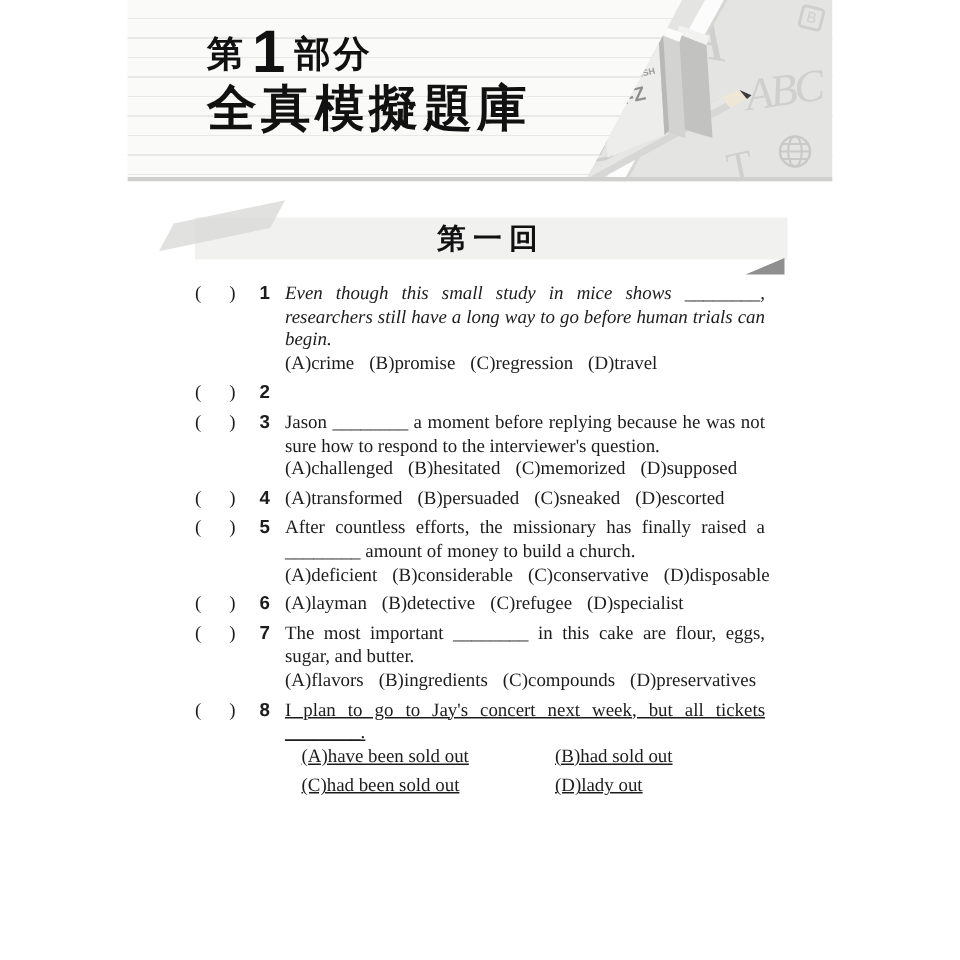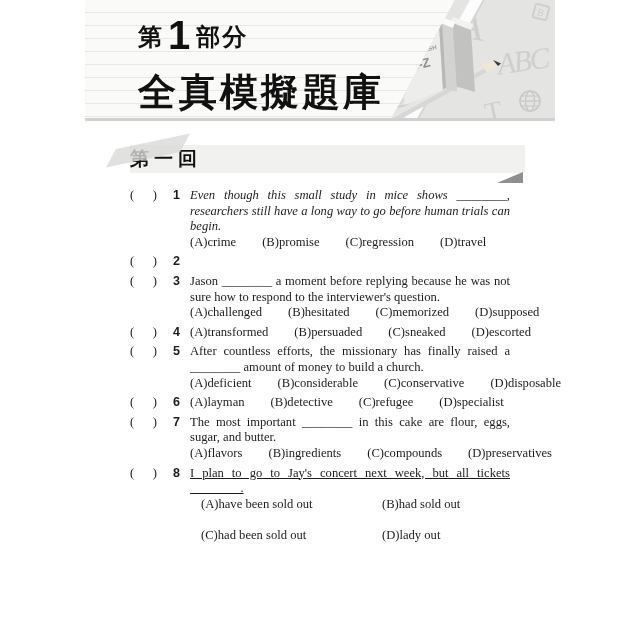--- a/index.html
+++ b/index.html
@@ -8,59 +8,59 @@
   .page { position:relative; width:640px; height:640px; background:#ffffff; }
 
   
   .banner { position:absolute; left:85px; top:0; width:470px; height:121px;
             background:repeating-linear-gradient(#fafaf8 0px, #fafaf8 12px, #e8e8e5 12px, #e8e8e5 13px);
             overflow:hidden; }
   .banner::after { content:""; position:absolute; left:0; bottom:0; width:100%; height:3px; background:#d0d0ce; }
   .banner-title { position:absolute; left:53px; top:18px; font-family:"Liberation Sans", sans-serif; font-weight:bold; color:#111; }
   .part-line { font-size:24px; letter-spacing:2px; line-height:30px; display:flex; align-items:flex-end; }
   .part-number { font-size:40px; line-height:34px; padding:0 4px; }
-  .main-title { font-size:38px; letter-spacing:3px; line-height:40px; margin-top:20px; }
+  .main-title { font-size:33px; letter-spacing:3px; line-height:40px; margin-top:0; }
 
   
   .art-panel { position:absolute; right:0; top:0; width:170px; height:121px; background:#e4e4e3;
                clip-path:polygon(41% 0, 100% 0, 100% 100%, 3% 100%); }
   .stripe { position:absolute; left:52px; top:-14px; width:11px; height:150px; background:#fcfcfc;
             transform:rotate(29deg); box-shadow:2px 0 0 #d6d6d4; }
   .bg-mark { position:absolute; color:#cfcfcd; font-family:"Liberation Serif", serif; }
   .mark-a { left:72px; top:2px; font-size:40px; transform:rotate(9deg); font-weight:normal; }
   .mark-abc { left:112px; top:44px; font-size:30px; font-style:italic; transform:rotate(-8deg); letter-spacing:-2px; }
   .mark-t { left:100px; top:96px; font-size:28px; transform:rotate(-12deg); }
   .mark-b { left:148px; top:4px; width:16px; height:16px; border:2px solid #cfcfcd; border-radius:3px;
             font-size:10px; font-family:"Liberation Sans", sans-serif; text-align:center; line-height:14px; transform:rotate(14deg); }
   .mark-check { left:10px; top:94px; width:13px; height:13px; border:2px solid #cfcfcd; border-radius:2px;
             font-size:10px; text-align:center; line-height:12px; transform:rotate(-10deg); }
   .mark-globe { left:132px; top:88px; }
   .books-svg { position:absolute; left:4px; top:8px; }
 
   
   .section-bar { position:absolute; left:130px; top:145px; width:395px; height:28px; background:#f1f1f0;
-                 display:flex; align-items:center; }
+                 display:flex; align-items:center; justify-content:center; }
   .section-title { font-family:"Liberation Sans", sans-serif; font-weight:bold; font-size:19px; letter-spacing:5px; color:#111; }
   .bar-deco { position:absolute; left:-14px; top:-4px; width:64px; height:19px; background:#d9d9d7; opacity:.8;
               transform:skewX(-38deg) rotate(-14deg); }
   .bar-corner { position:absolute; right:2px; bottom:-10px; width:0; height:0;
                 border-left:26px solid transparent; border-bottom:11px solid transparent; border-right:0;
                 border-top:0; }
   .bar-corner::before { content:""; position:absolute; right:0; top:0; width:0; height:0;
                 border-bottom:11px solid #8f8f8f; border-left:26px solid transparent; }
 
   
   .questions { position:absolute; left:130px; top:188px; width:380px; }
   .question { display:flex; margin-bottom:4px; font-size:12.6px; line-height:15.6px; }
   .parens { width:27px; display:flex; justify-content:space-between; flex:none; color:#1c1c1c; }
   .qnum { flex:none; width:13px; margin-left:13px; font-family:"Liberation Sans", sans-serif; font-weight:bold; font-size:12.5px; text-align:center; }
   .qbody { width:320px; margin-left:7px; }
   .qtext { text-align:justify; }
-  .options { display:flex; gap:26px; white-space:nowrap; }
-  .options.grid { display:grid; grid-template-columns:165px 1fr; gap:16px; padding-left:11px; white-space:normal; }
+  .options { display:flex; gap:10px; white-space:nowrap; }
+  .options.grid { display:grid; grid-template-columns:165px 1fr; gap:4px; padding-left:11px; white-space:normal;text-decoration:underline; }
 </style>
 </head>
 <body>
 
 <div class="page">
 
   <div class="banner">
     <div class="art-panel">
       <span class="bg-mark mark-a">A</span>
       <span class="bg-mark mark-abc">ABC</span>

